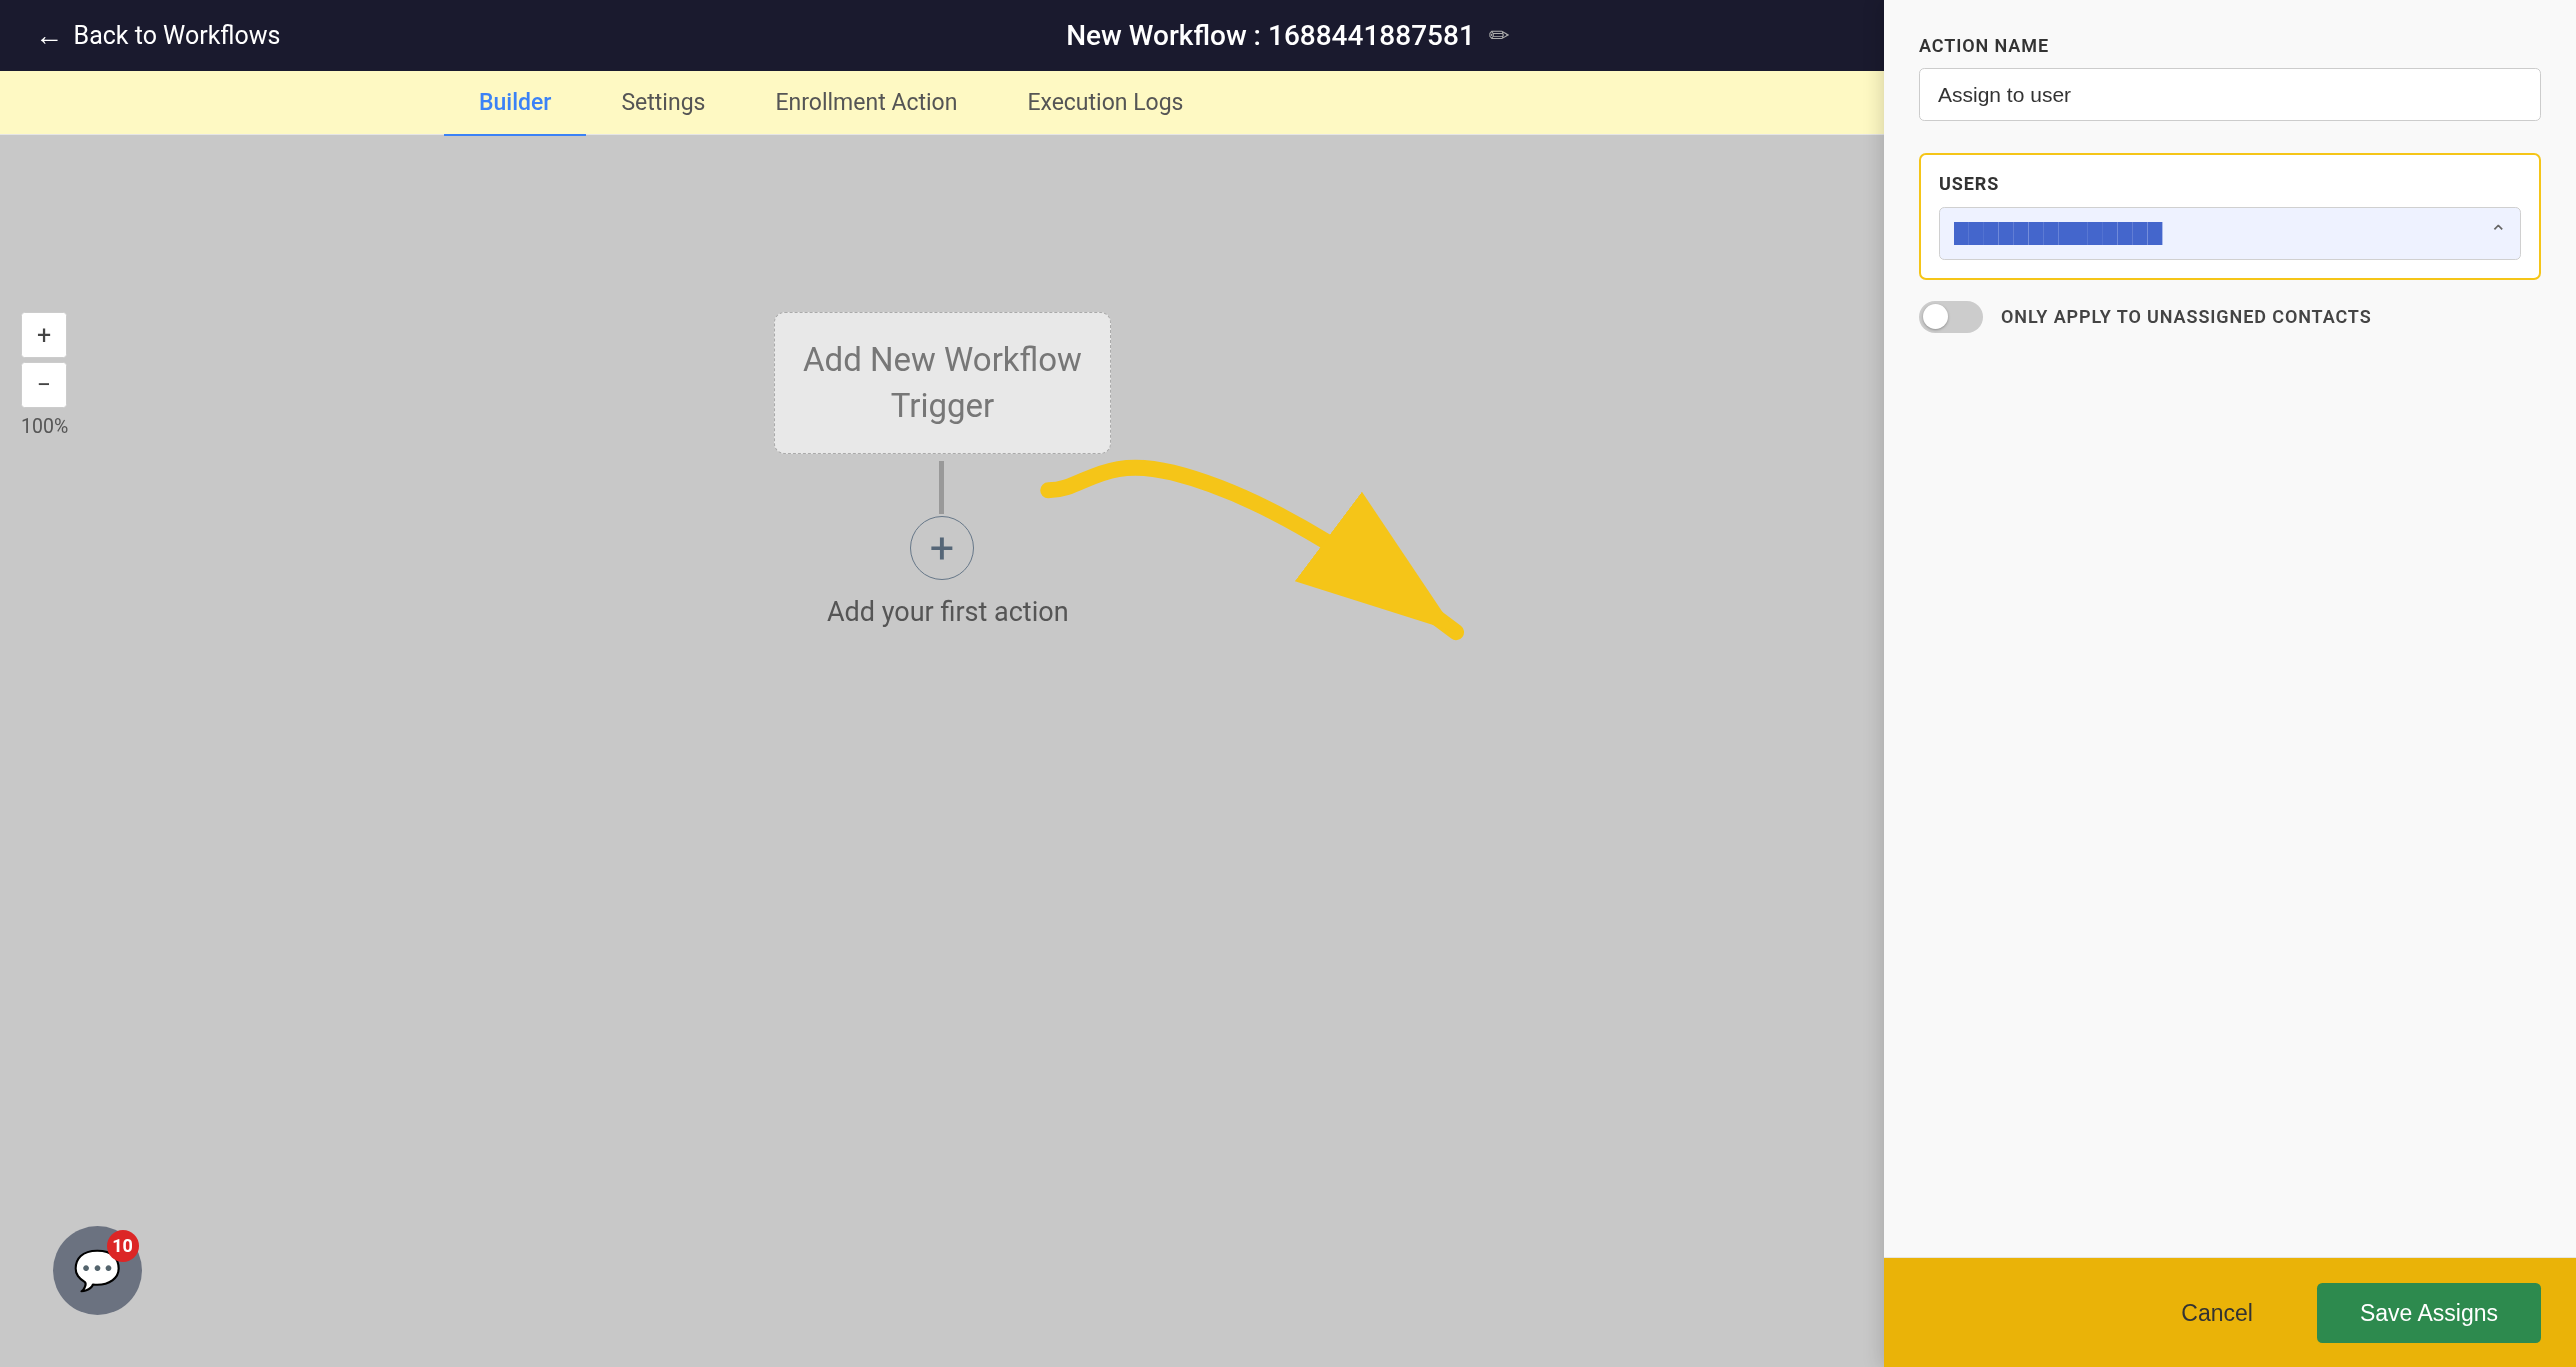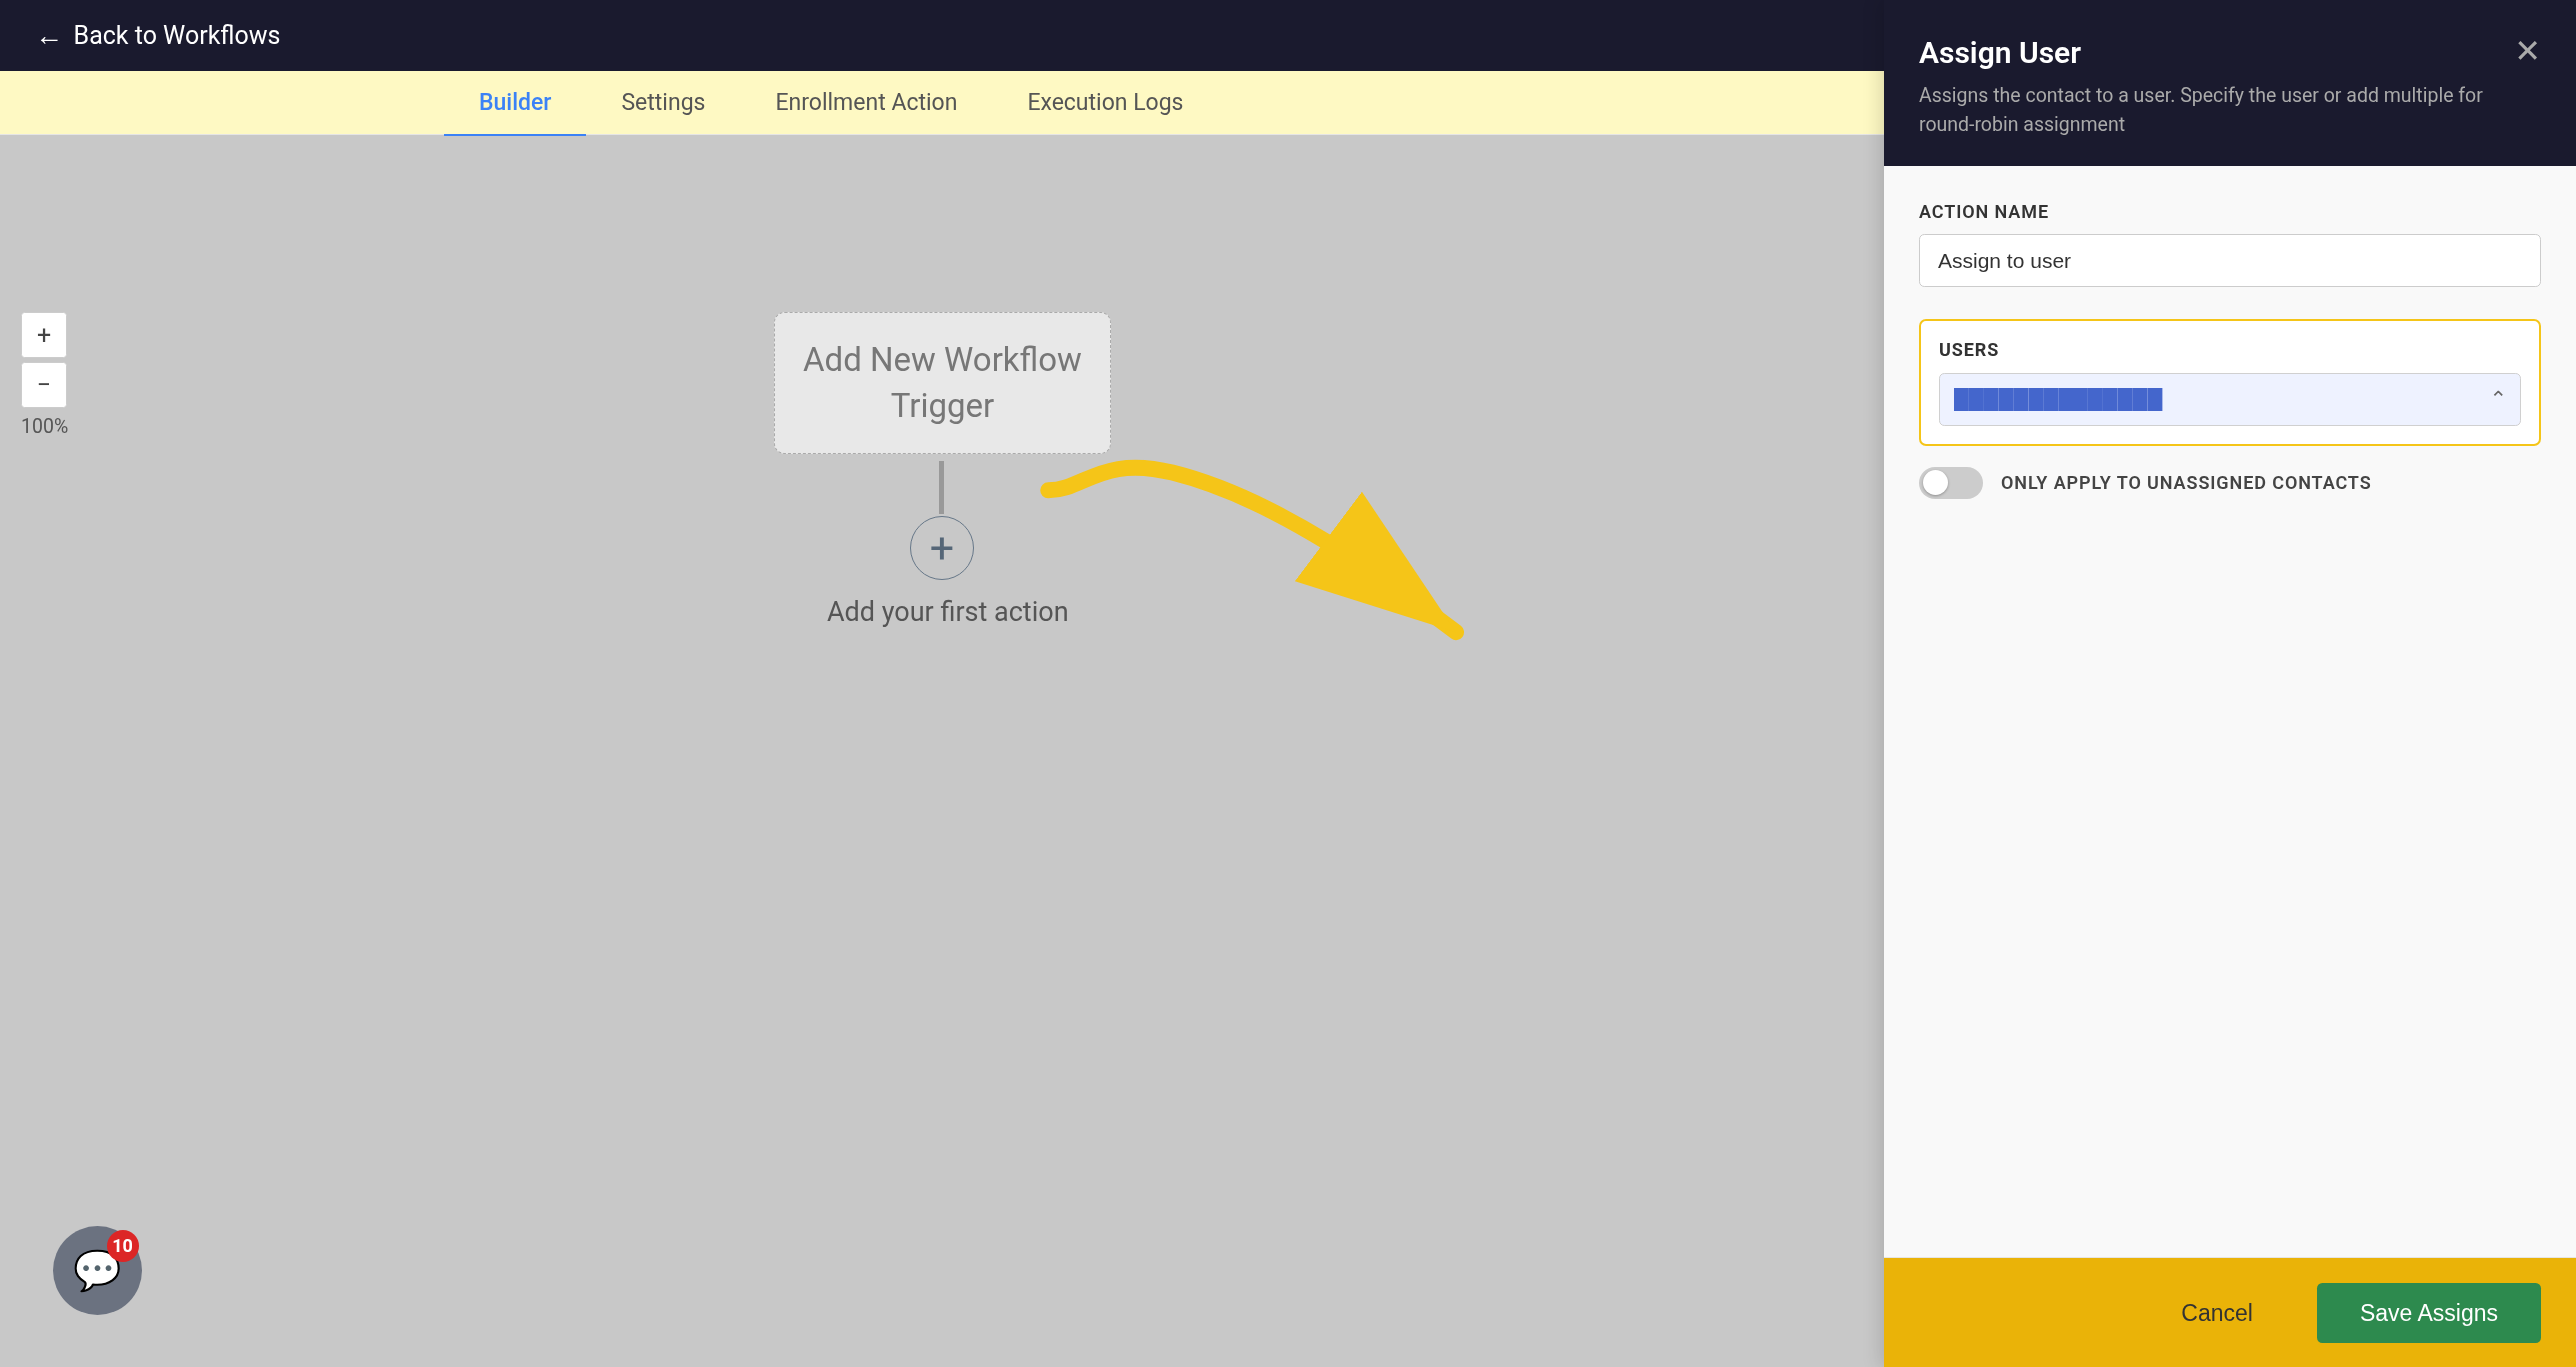--- a/index.html
+++ b/index.html
@@ -391,20 +391,24 @@
     }
   </style>
 </head>
 <body>
 
 <div class="top-nav">
   <a class="back-btn">
     <span class="back-arrow">←</span>
     <span>Back to Workflows</span>
   </a>
+  <div class="workflow-title">
+    <span>New Workflow : 1688441887581</span>
+    <span class="edit-icon">✏</span>
+  </div>
 </div>
 
 <div class="tab-bar">
   <div class="tab active">Builder</div>
   <div class="tab">Settings</div>
   <div class="tab">Enrollment Action</div>
   <div class="tab">Execution Logs</div>
 </div>
 
 <div class="canvas">
@@ -437,27 +441,20 @@
   </svg>
 
 </div>
 
 <div class="chat-widget">
   <span class="chat-icon">💬</span>
   <div class="chat-badge">10</div>
 </div>
 
 <div class="right-panel">
-  <div class="panel-header">
-    <div class="panel-title-row">
-      <span class="panel-title">Assign User</span>
-      <span class="panel-close">✕</span>
-    </div>
-    <div class="panel-subtitle">Assigns the contact to a user. Specify the user or add multiple for round-robin assignment</div>
-  </div>
 
   <div class="panel-body">
     
     <div class="field-label">ACTION NAME</div>
     <input class="text-input" type="text" value="Assign to user" style="">
 
     
     <div class="users-section">
       <div class="users-label">USERS</div>
       <div class="select-wrapper">

